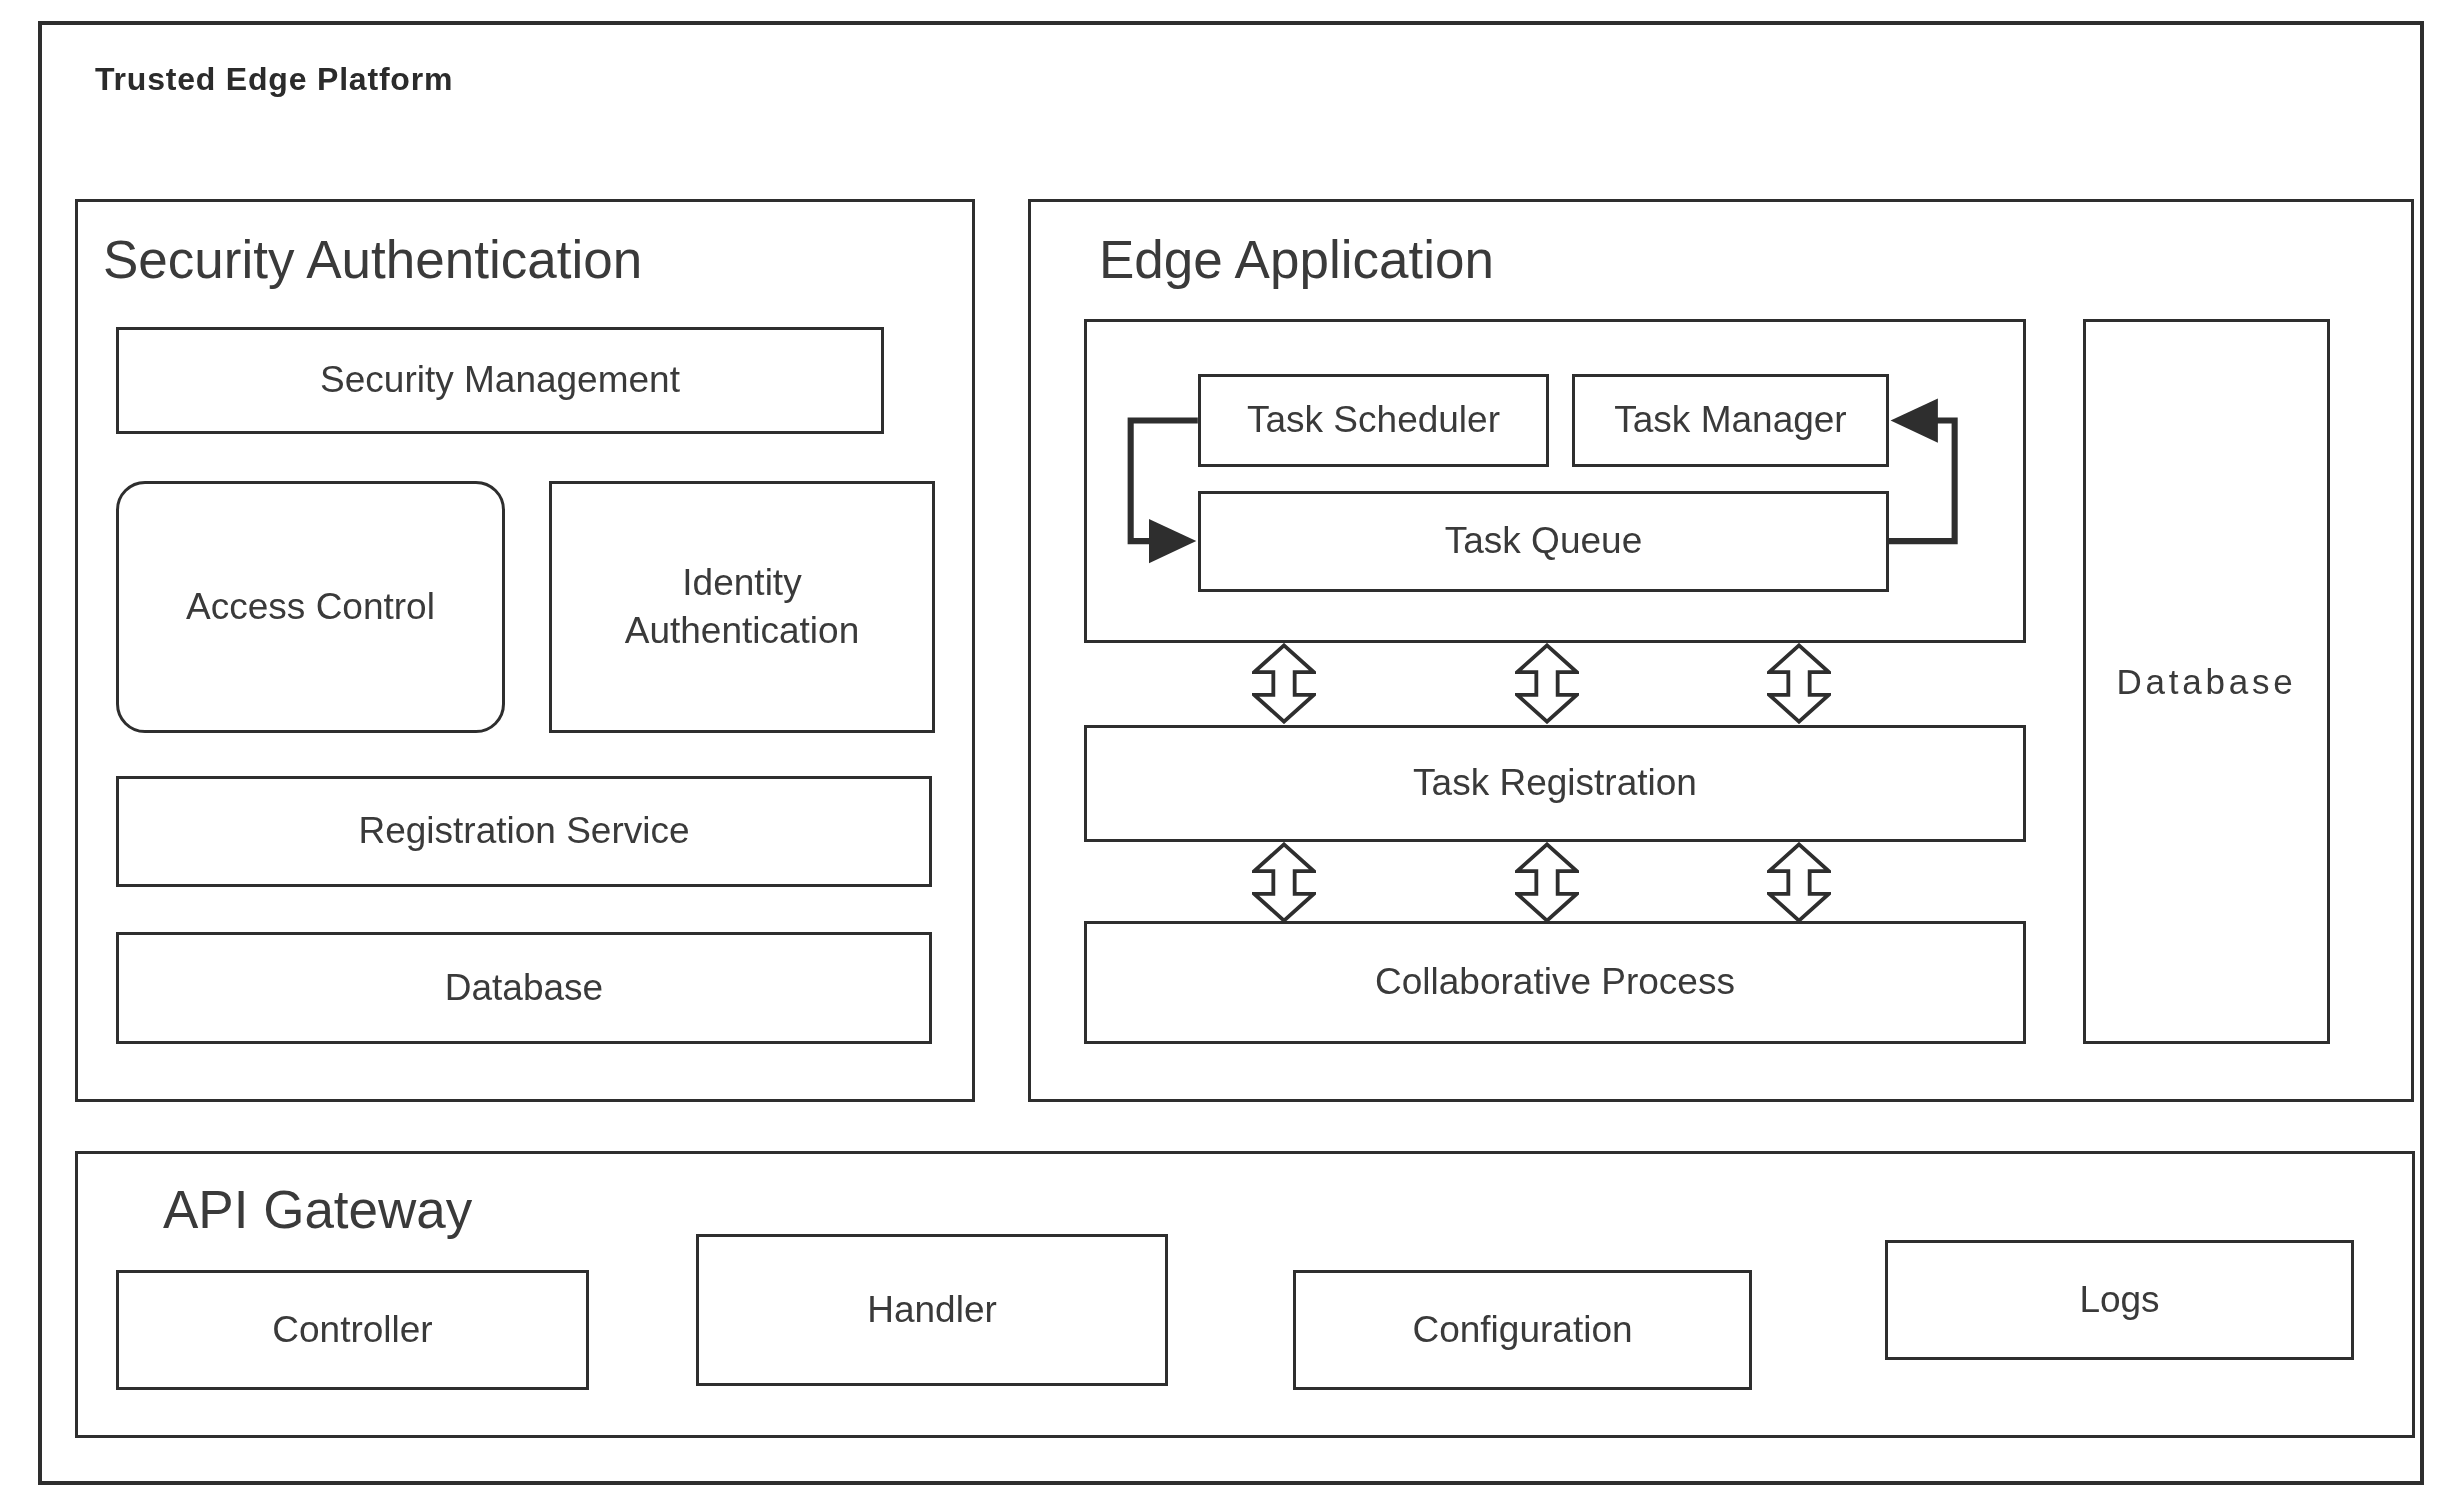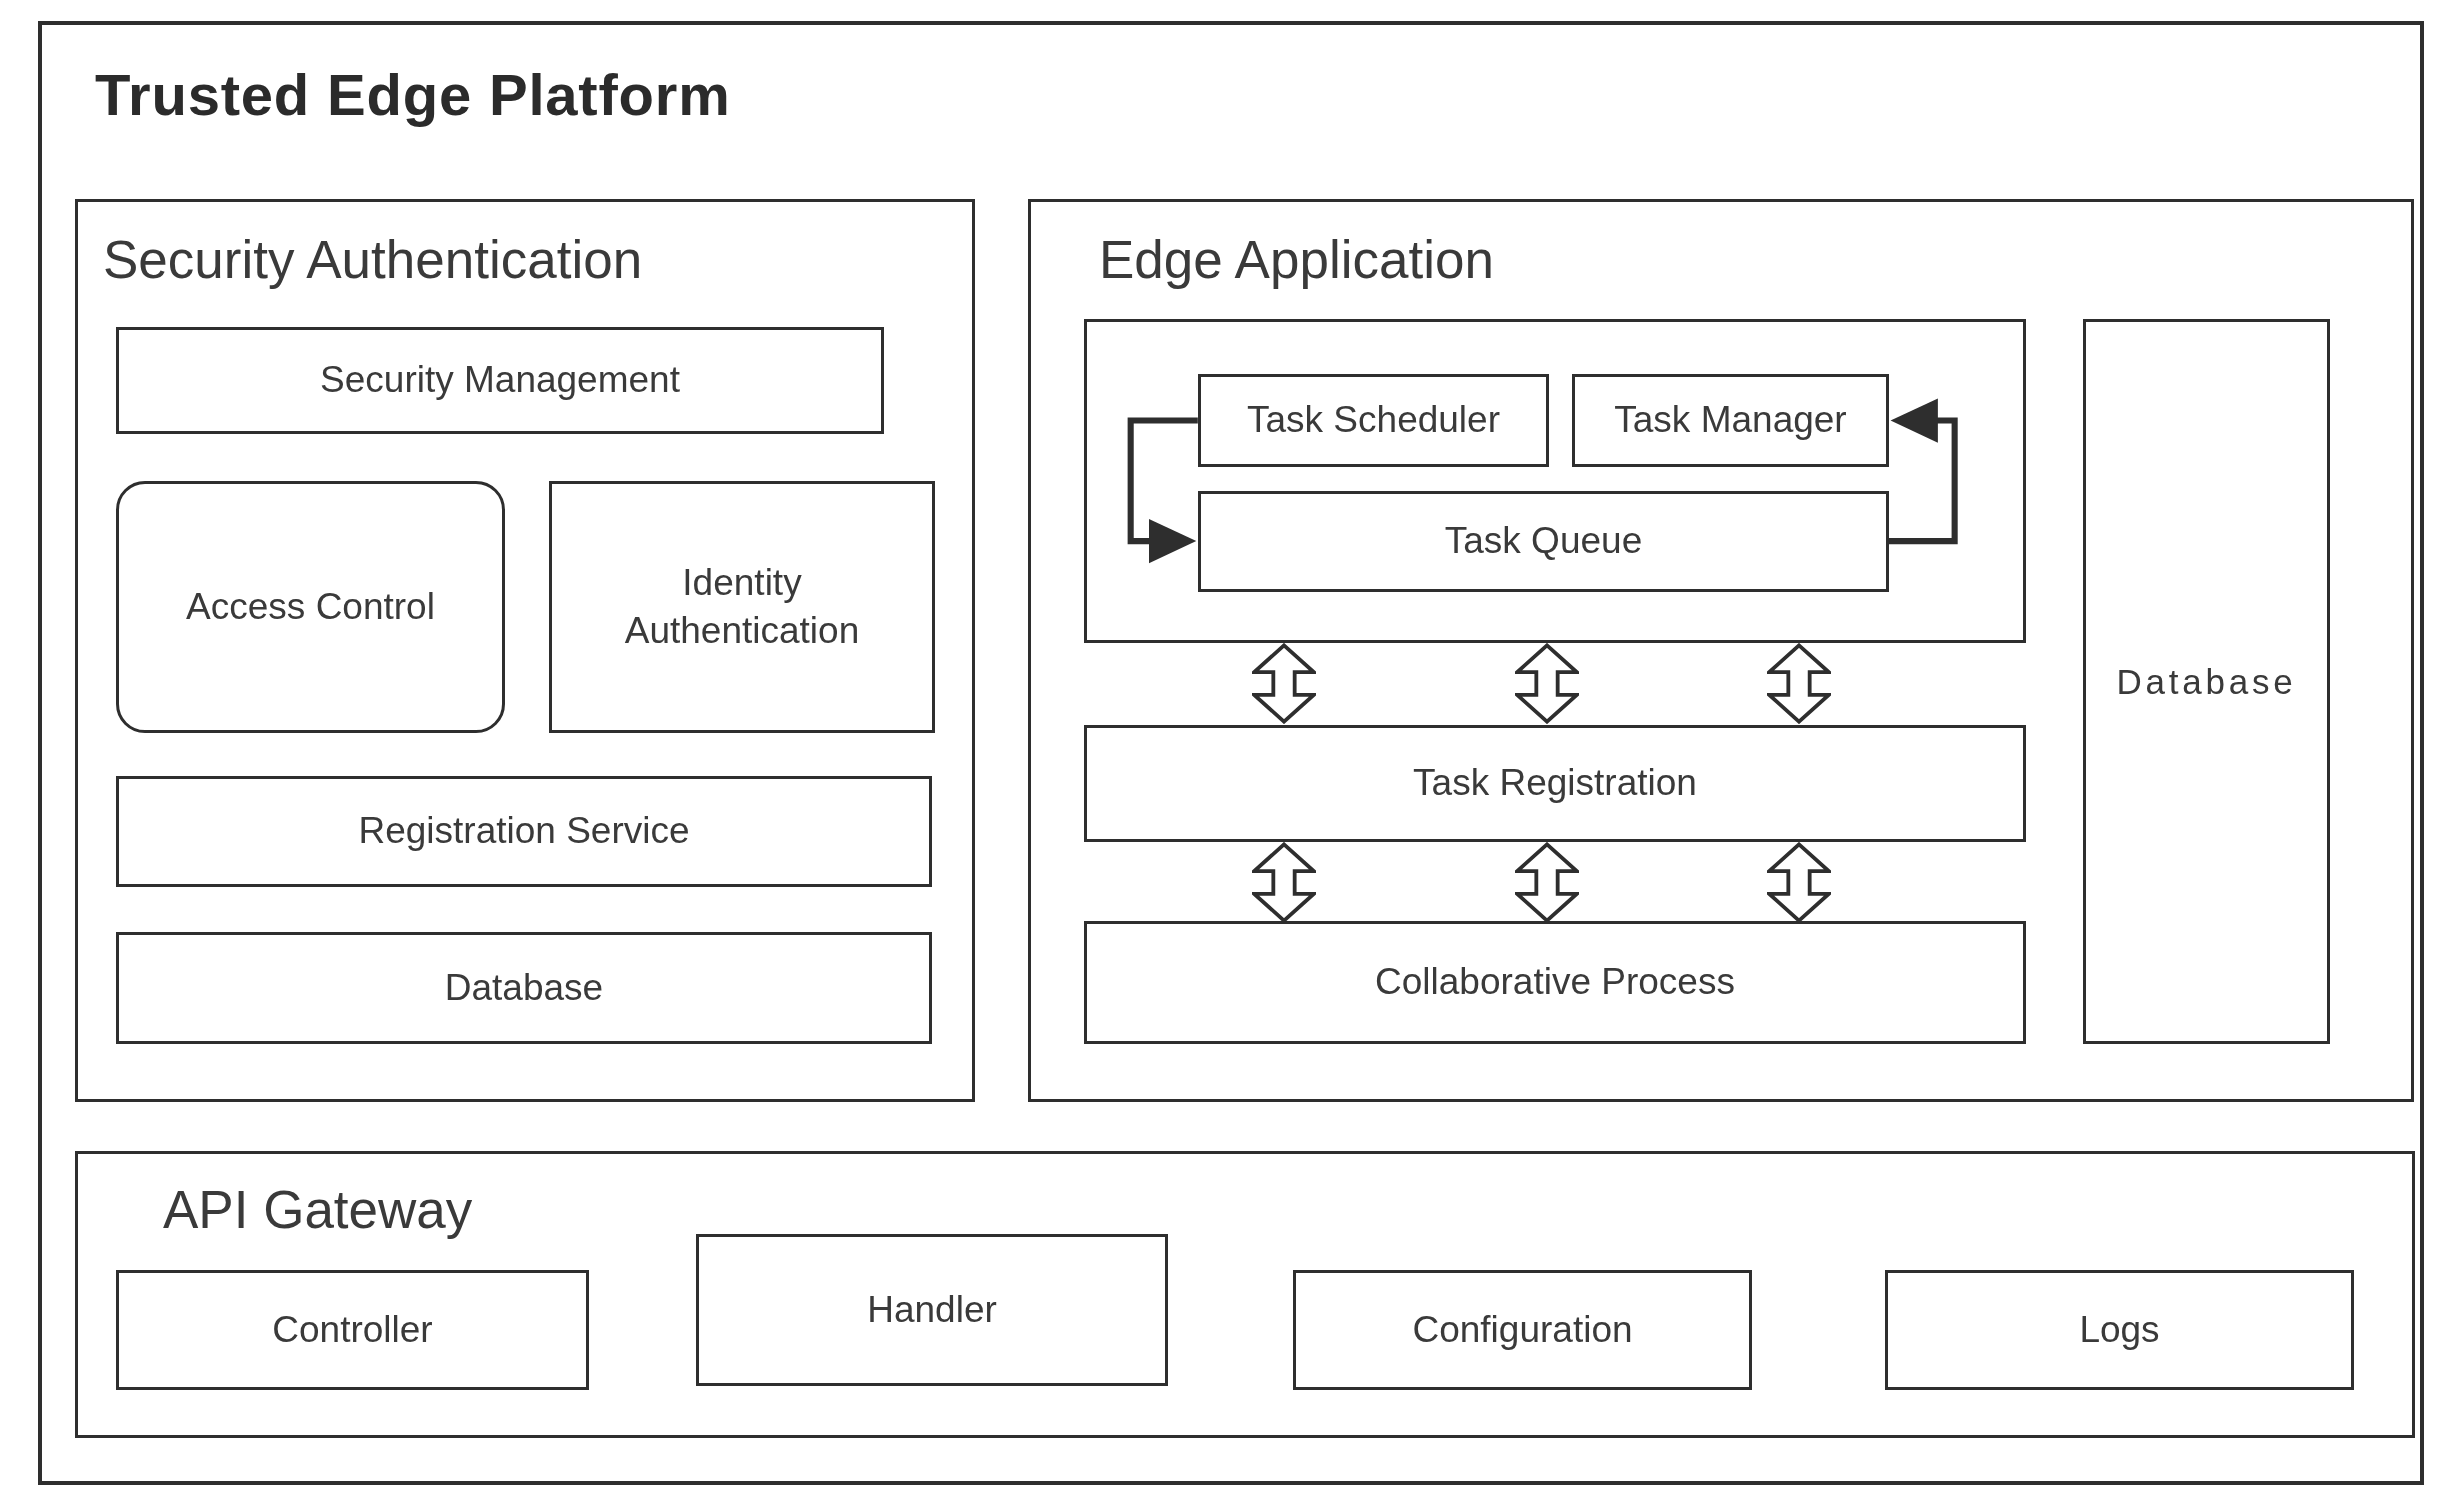--- a/index.html
+++ b/index.html
@@ -16,21 +16,21 @@
     color:var(--text);
   }
   .outer{
     position:absolute;left:38px;top:21.4px;width:2386px;height:1464px;
     border:4.6px solid var(--stroke);
     box-sizing:border-box;
     background:var(--bg);
   }
   .diagram-title{
     position:absolute;left:95px;top:61px;
-    font-size:58px;font-weight:700;color:#2b2b2b;
+    font-size:32px;font-weight:700;color:#2b2b2b;
     letter-spacing:0.8px;
   }
   .panel{
     position:absolute;border:3.8px solid var(--stroke);
     box-sizing:border-box;background:var(--bg);
   }
   .panel-label{
     position:absolute;font-size:53px;color:var(--text);
     white-space:nowrap;
   }
@@ -58,21 +58,21 @@
   .n-task-queue{left:1198px;top:491px;width:691px;height:101px;}
   .n-task-registration{left:1084px;top:725px;width:942px;height:117px;}
   .n-collaborative{left:1084px;top:921px;width:942px;height:123px;}
   .n-database-right{left:2083px;top:319px;width:247px;height:725px;font-size:35px;letter-spacing:3.8px;}
   
   .panel-api{left:75px;top:1151px;width:2340px;height:287px;}
   .label-api{left:163px;top:1179px;}
   .n-controller{left:116px;top:1270px;width:473px;height:120px;}
   .n-handler{left:696px;top:1234px;width:472px;height:152px;}
   .n-configuration{left:1293px;top:1270px;width:459px;height:120px;}
-  .n-logs{left:1885px;top:1270px;width:469px;height:120px;text-align:right;}
+  .n-logs{left:1885px;top:1240px;width:469px;height:120px;text-align:right;}
   
   .arrow-overlay{position:absolute;left:0;top:0;width:2462px;height:1498px;pointer-events:none;}
   .dbl{position:absolute;width:64px;height:81px;}
   .dbl-r1{top:643px;}
   .dbl-r2{top:842px;}
   .dbl-c1{left:1252px;}
   .dbl-c2{left:1515px;}
   .dbl-c3{left:1767px;}
 </style>
 </head>

